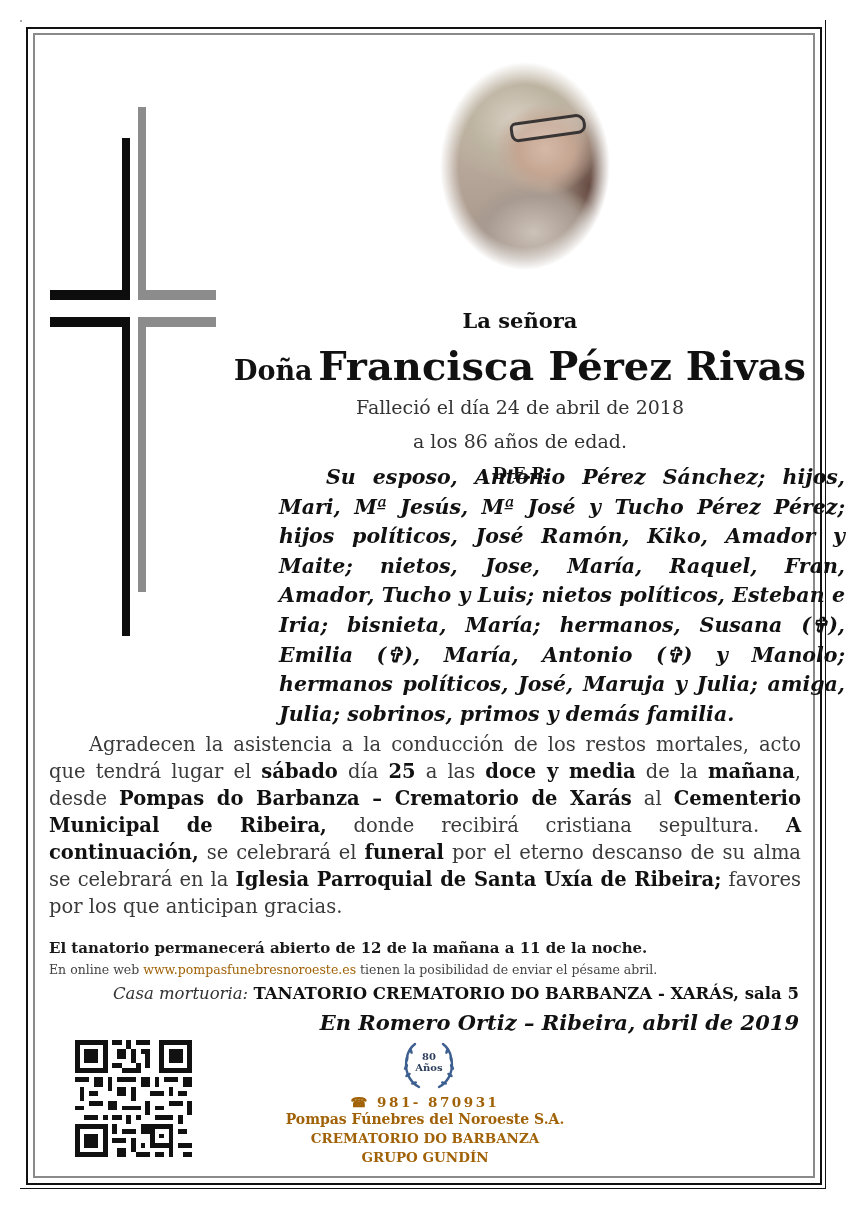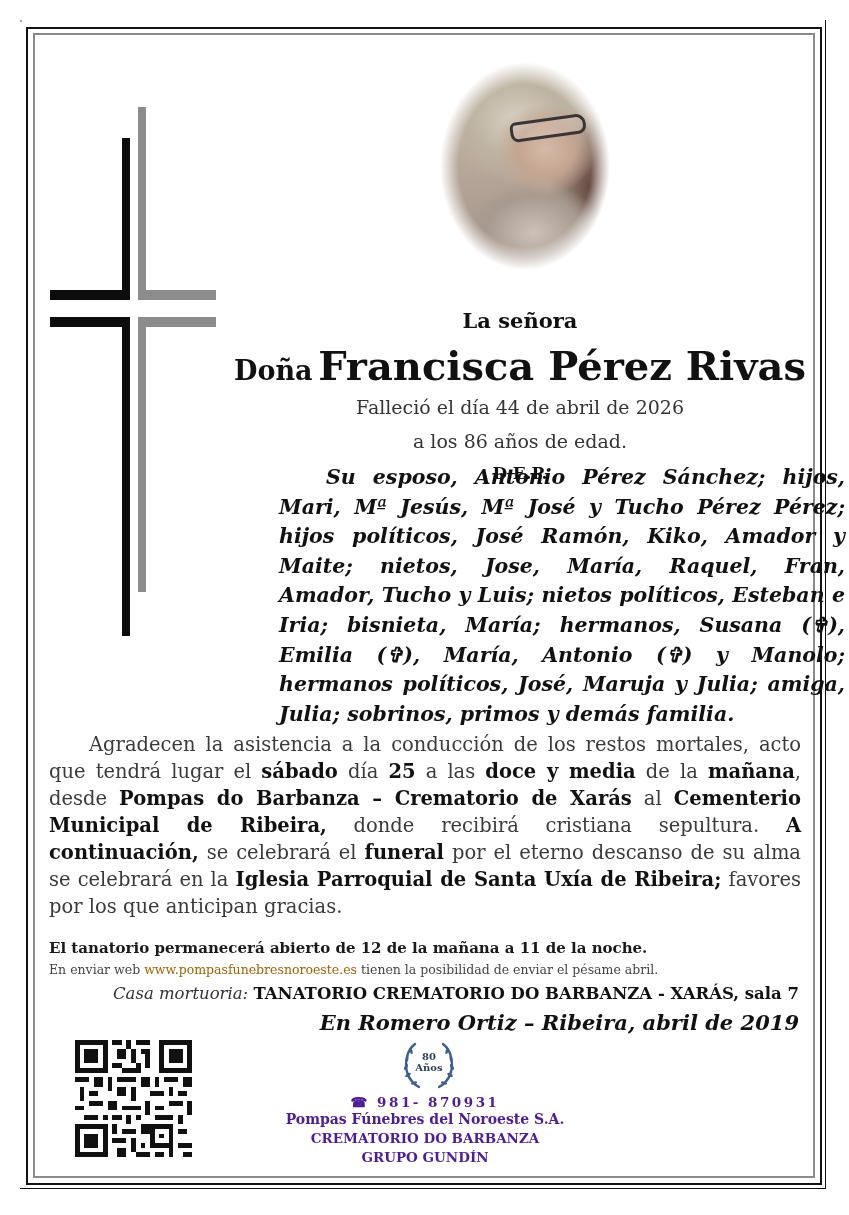--- a/index.html
+++ b/index.html
@@ -51,21 +51,21 @@
     .tanatorio { left:49px; top:939px; width:752px; font-size:15px; font-weight:bold; color:#1a1a1a; }
     .web { left:49px; top:962px; width:752px; font-size:12.5px; color:#444; white-space:nowrap; }
     .web a { color:#a16207; text-decoration:none; }
     .casa { left:49px; top:984px; width:750px; font-size:16.5px; font-weight:bold; text-align:right; color:#111; white-space:nowrap; }
     .casa .lbl { font-weight:normal; color:#333;font-style:italic; }
     .place { left:49px; top:1010px; width:750px; font-size:21px; font-weight:bold; font-style:italic; text-align:right; white-space:nowrap; }
 
     .qr { left:75px; top:1040px; width:117px; height:117px; }
 
     .logo { left:402px; top:1041px; width:54px; height:50px; }
-    .footer { left:230px; width:390px; text-align:center; color:#4c1d95; font-weight:bold; white-space:nowrap; }
+    .footer { left:230px; width:390px; text-align:center; color:#a16207; font-weight:bold; white-space:nowrap; }
     .phone { top:1094px; font-size:13.5px; letter-spacing:2.5px; }
     .company { top:1111px; font-size:14px; }
     .crem { top:1130px; font-size:13.5px; }
     .grupo { top:1149px; font-size:13.5px; }
   </style>
 </head>
 <body>
 
 <div class="abs speck"></div>
 <div class="abs outer-border"></div>
@@ -85,31 +85,31 @@
 </div>
 
 <div class="abs photo"></div>
 <div class="abs glasses"></div>
 
 <div class="abs center senora">La señora</div>
 <div class="abs center name-line">
   <span class="dona">Doña</span>
   <span class="nm">Francisca Pérez Rivas</span>
 </div>
-<div class="abs center fallecio">Falleció el día 44 de abril de 2026</div>
+<div class="abs center fallecio">Falleció el día 24 de abril de 2018</div>
 <div class="abs center edad">a los 86 años de edad.</div>
 <div class="abs center dep">D.E.P.</div>
 
 <div class="abs family">Su esposo, Antonio Pérez Sánchez; hijos, Mari, Mª Jesús, Mª José y Tucho Pérez Pérez; hijos políticos, José Ramón, Kiko, Amador y Maite; nietos, Jose, María, Raquel, Fran, Amador, Tucho y Luis; nietos políticos, Esteban e Iria; bisnieta, María; hermanos, Susana (✞), Emilia (✞), María, Antonio (✞) y Manolo; hermanos políticos, José, Maruja y Julia; amiga, Julia; sobrinos, primos y demás familia.</div>
 
 <div class="abs main-para"><span>Agradecen la asistencia a la conducción de los restos mortales, acto que tendrá lugar el </span><b>sábado</b><span> día </span><b>25</b><span> a las </span><b>doce y media</b><span> de la </span><b>mañana</b><span>, desde </span><b>Pompas do Barbanza – Crematorio de Xarás</b><span> al </span><b>Cementerio Municipal de Ribeira,</b><span> donde recibirá cristiana sepultura. </span><b>A continuación,</b><span> se celebrará el </span><b>funeral</b><span> por el eterno descanso de su alma se celebrará en la </span><b>Iglesia Parroquial de Santa Uxía de Ribeira;</b><span> favores por los que anticipan gracias.</span></div>
 
 <div class="abs tanatorio">El tanatorio permanecerá abierto de 12 de la mañana a 11 de la noche.</div>
-<div class="abs web"><span>En enviar web </span><a>www.pompasfunebresnoroeste.es</a><span> tienen la posibilidad de enviar el pésame abril.</span></div>
-<div class="abs casa"><span class="lbl">Casa mortuoria: </span><span>TANATORIO CREMATORIO DO BARBANZA - XARÁS, sala 7</span></div>
+<div class="abs web"><span>En online web </span><a>www.pompasfunebresnoroeste.es</a><span> tienen la posibilidad de enviar el pésame abril.</span></div>
+<div class="abs casa"><span class="lbl">Casa mortuoria: </span><span>TANATORIO CREMATORIO DO BARBANZA - XARÁS, sala 5</span></div>
 <div class="abs place">En Romero Ortiz – Ribeira, abril de 2019</div>
 
 <svg class="abs qr" viewBox="0 0 25 25" shape-rendering="crispEdges">
   <rect width="25" height="25" fill="#fff"></rect>
   <g fill="#111">
     <path d="M0 0h7v7h-7zM1 1v5h5v-5zM2 2h3v3h-3z" fill-rule="evenodd"></path>
     <path d="M18 0h7v7h-7zM19 1v5h5v-5zM20 2h3v3h-3z" fill-rule="evenodd"></path>
     <path d="M0 18h7v7h-7zM1 19v5h5v-5zM2 20h3v3h-3z" fill-rule="evenodd"></path>
     <rect x="8" y="0" width="2" height="1"></rect>
       <rect x="11" y="0" width="1" height="2"></rect>

